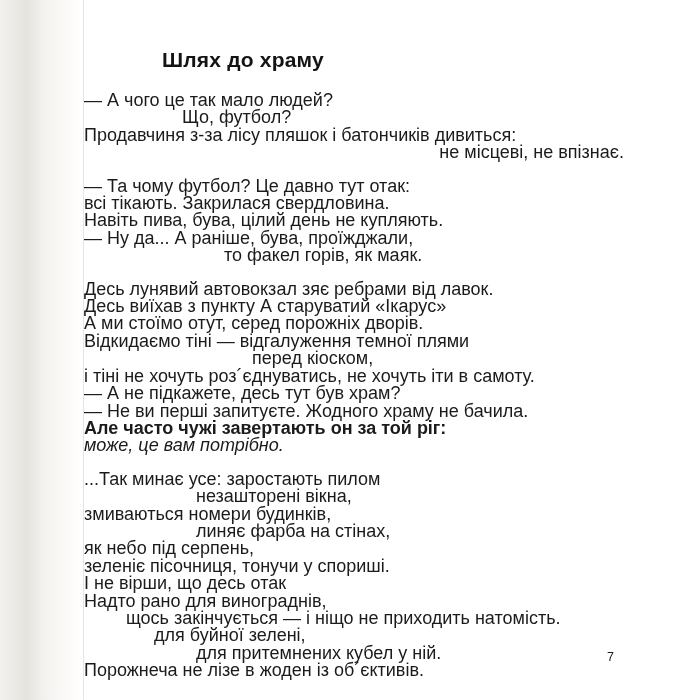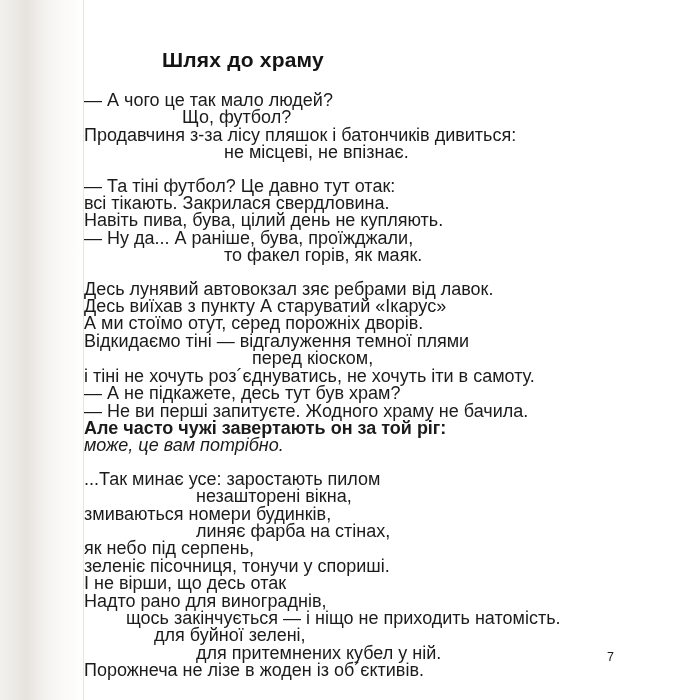--- a/index.html
+++ b/index.html
@@ -90,24 +90,24 @@
   <div class="gutter"></div>
   <div class="gutter-line"></div>
 
   <div class="content">
     <h1 class="poem-title">Шлях до храму</h1>
     <div id="stanzas">
         <div class="stanza">
           <div class="line" style="padding-left: 0px;">— А чого це так мало людей?</div>
           <div class="line" style="padding-left: 98px;">Що, футбол?</div>
           <div class="line" style="padding-left: 0px;">Продавчиня з-за лісу пляшок і батончиків дивиться:</div>
-          <div class="line" style="padding-left: 140px;">не місцеві, не впізнає.</div>
+          <div class="line" style="padding-left: 140px; text-align: right;">не місцеві, не впізнає.</div>
         </div>
         <div class="stanza">
-          <div class="line" style="padding-left: 0px;">— Та тіні футбол? Це давно тут отак:</div>
+          <div class="line" style="padding-left: 0px;">— Та чому футбол? Це давно тут отак:</div>
           <div class="line" style="padding-left: 0px;">всі тікають. Закрилася свердловина.</div>
           <div class="line" style="padding-left: 0px;">Навіть пива, бува, цілий день не купляють.</div>
           <div class="line" style="padding-left: 0px;">— Ну да... А раніше, бува, проїжджали,</div>
           <div class="line" style="padding-left: 140px;">то факел горів, як маяк.</div>
         </div>
         <div class="stanza">
           <div class="line" style="padding-left: 0px;">Десь лунявий автовокзал зяє ребрами від лавок.</div>
           <div class="line" style="padding-left: 0px;">Десь виїхав з пункту А старуватий «Ікарус»</div>
           <div class="line" style="padding-left: 0px;">А ми стоїмо отут, серед порожніх дворів.</div>
           <div class="line" style="padding-left: 0px;">Відкидаємо тіні — відгалуження темної плями</div>

